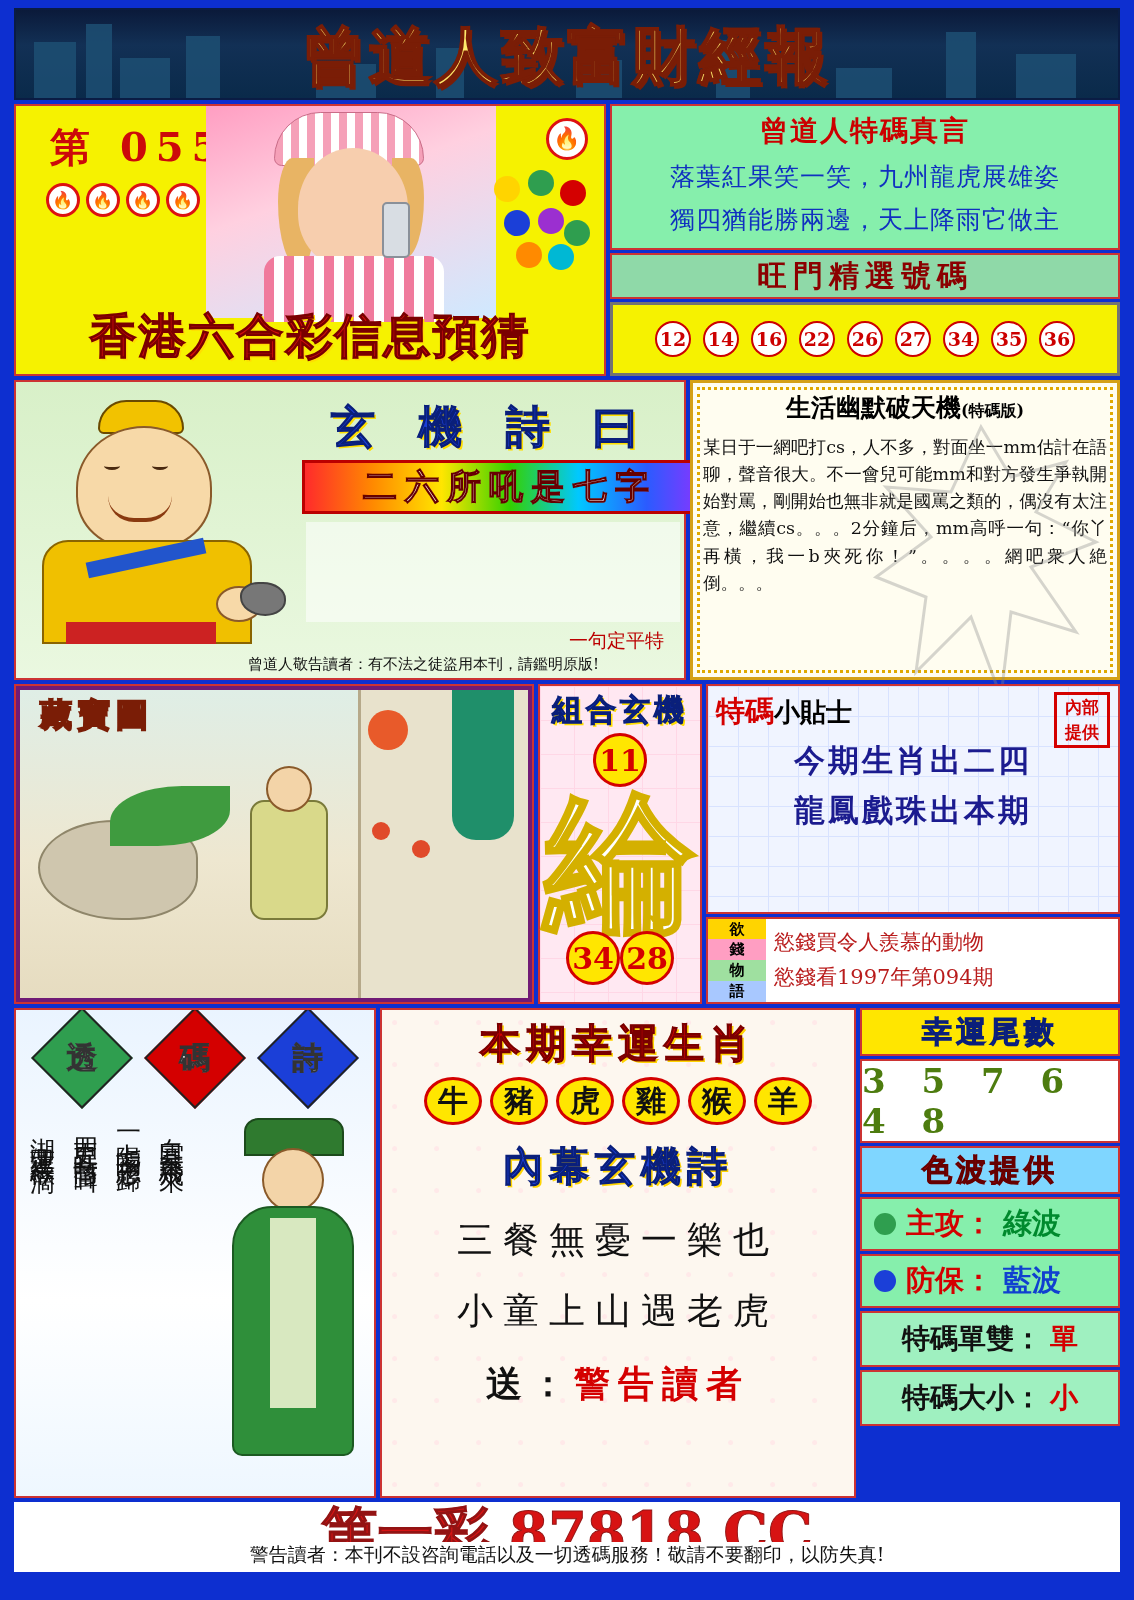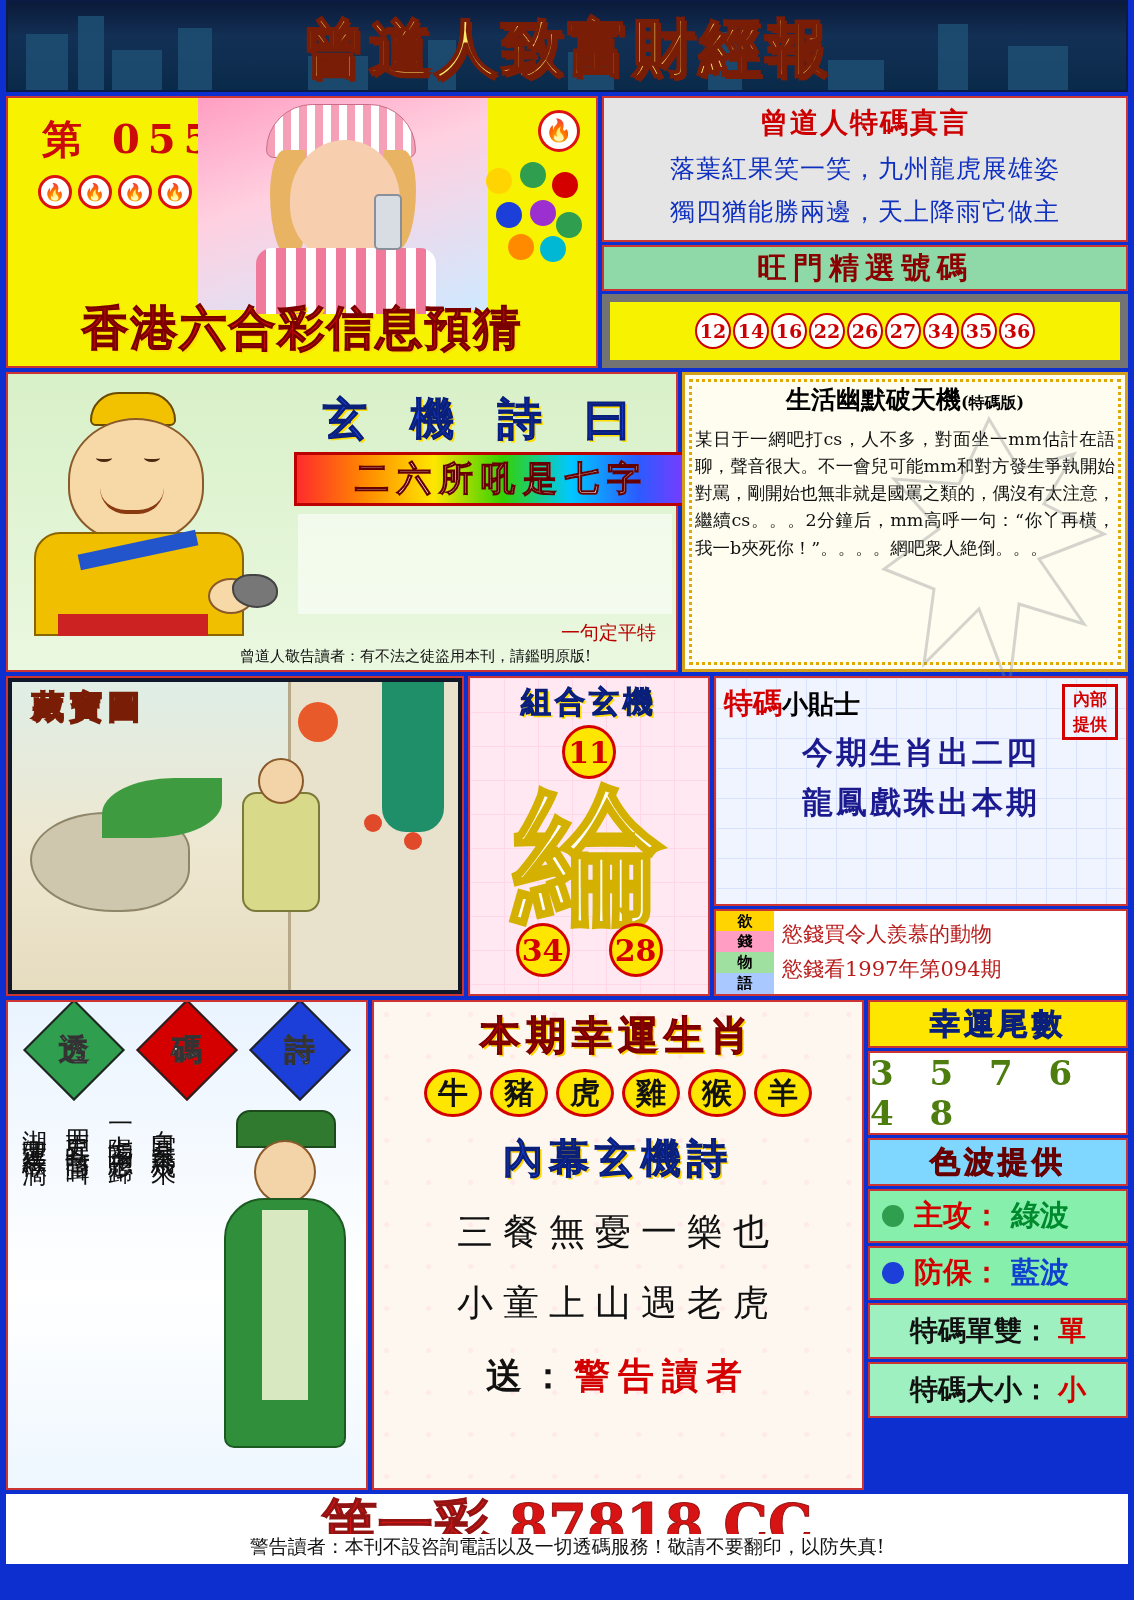--- a/index.html
+++ b/index.html
@@ -4,21 +4,21 @@
 <style>
   * { box-sizing: border-box; }
   html, body { margin:0; padding:0; }
   body {
     width:1134px; height:1600px;
     background:#1a3ad8;
     font-family:"DejaVu Sans", sans-serif;
     overflow:hidden;
     position:relative;
   }
-  .page { position:absolute; inset:0; background:#0d2fd0; }
+  .page { position:absolute; inset:0; background:#0d2fd0; padding:8px; }
 
   
   .masthead {
     position:relative; height:92px; margin:0 6px;
     background:linear-gradient(180deg,#0b1a3a 0%,#123055 40%,#0a2a4a 100%);
     border:2px solid #0a1c44;
     overflow:hidden;
   }
   .skyline { position:absolute; inset:0; }
   .skyline span { position:absolute; bottom:0; background:#1d4f73; opacity:.85; }
@@ -70,33 +70,33 @@
     background:#fff; border:3px solid #d11; color:#e33; font-size:22px; line-height:36px; text-align:center;
   }
   .hk-title {
     position:absolute; left:0; bottom:6px; width:100%; text-align:center;
     font-family:"DejaVu Serif", serif; font-weight:bold; font-size:47px; letter-spacing:2px;
     color:#d40d0d; -webkit-text-stroke:1px #7a0000;
     text-shadow:2px 2px 0 #ffde00;
   }
 
   .right-top { flex:1; display:flex; flex-direction:column; gap:3px; }
-  .truth-box { background:#e5e5e5; border:2px solid #c33; flex:0 0 146px; padding:6px 8px 0 8px; }
+  .truth-box { background:#86efac; border:2px solid #c33; flex:0 0 146px; padding:6px 8px 0 8px; }
   .truth-title {
     text-align:center; font-family:"DejaVu Serif", serif; font-weight:bold; font-size:28px;
     color:#c00; letter-spacing:2px;
   }
   .truth-line {
     font-family:"DejaVu Serif", serif; font-size:25px; color:#1030c0; text-align:center;
     margin-top:10px; letter-spacing:1px;
   }
   .pick-title-box { background:#8fd9a8; border:2px solid #c33; flex:0 0 46px; }
   .pick-title { text-align:center; font-family:"DejaVu Serif", serif; font-weight:bold;
     font-size:30px; line-height:42px; color:#8b0000; letter-spacing:6px; }
-  .pick-nums { background:#f6f200; border:8px solid #737373; flex:1; display:flex; align-items:center; justify-content:center; gap:2px; }
+  .pick-nums { background:#f6f200; border:3px solid #737373; flex:1; display:flex; align-items:center; justify-content:center; gap:12px; }
   .num-ball {
     width:36px; height:36px; border-radius:50%; background:#fff; border:2px solid #c00;
     color:#c00; font-family:"DejaVu Serif", serif; font-weight:bold; font-size:19px;
     display:flex; align-items:center; justify-content:center;
   }
 
   
   .poemband { display:flex; margin:4px 6px 0 6px; height:300px; gap:4px; }
   .poem-left { width:672px; background:linear-gradient(180deg,#d8f0c8 0%,#eaf8e0 100%); border:2px solid #c33; position:relative; }
   .oldman { position:absolute; left:10px; top:18px; width:250px; height:240px; }
@@ -130,21 +130,21 @@
 
   .humor-box { flex:1; background:#fffdf0; border:3px solid #d4a017; position:relative; padding:8px 10px; }
   .humor-frame { position:absolute; inset:4px; border:3px dotted #e0a900; pointer-events:none; }
   .humor-title { text-align:center; font-family:"DejaVu Serif", serif; font-weight:bold; font-size:25px; color:#000; }
   .humor-title small { font-size:16px; }
   .humor-body { margin-top:10px; font-family:"DejaVu Serif", serif; font-size:17.5px; line-height:1.55; color:#111; text-align:justify; }
   .ghost { position:absolute; right:6px; top:34px; width:250px; height:310px; opacity:.35; }
 
   
   .midband { display:flex; margin:4px 6px 0 6px; height:320px; gap:4px; }
-  .treasure { width:458px; background:#0f172a; border:2px solid #c33; position:relative; overflow:hidden; }
+  .treasure { width:520px; background:#701a75; border:2px solid #c33; position:relative; overflow:hidden; }
   .tz-title { position:absolute; left:24px; top:8px; font-family:"DejaVu Serif", serif; font-weight:bold;
     font-size:32px; letter-spacing:6px; color:#ffd400; -webkit-text-stroke:2px #7a1d06; z-index:3;}
   .tz-scene { position:absolute; inset:4px; background:linear-gradient(180deg,#dfeee6 0%,#eee7d0 55%,#e6dcc0 100%); }
   .tz-wall { position:absolute; right:0; top:0; width:170px; height:100%; background:#e8e2cc; border-left:3px solid #b6a98a; }
   .tz-curtain { position:absolute; right:14px; top:0; width:62px; height:150px; background:#1f8f6a; border-radius:0 0 24px 24px; }
   .tz-sun { position:absolute; right:120px; top:20px; width:40px; height:40px; border-radius:50%; background:#e85a2a; }
   .tz-rock { position:absolute; left:18px; top:130px; width:160px; height:100px; background:#cfc6ae; border:2px solid #8f866a; border-radius:50% 40% 45% 55%; }
   .tz-leaf { position:absolute; left:90px; top:96px; width:120px; height:60px; background:#3f9b3f; border-radius:60% 0 60% 0; }
   .tz-man-body { position:absolute; left:230px; top:110px; width:78px; height:120px; background:#d9d98a; border:2px solid #7a7a3a; border-radius:14px; }
   .tz-man-head { position:absolute; left:246px; top:76px; width:46px; height:46px; border-radius:50%; background:#f3d4a8; border:2px solid #8a5a2a; }

